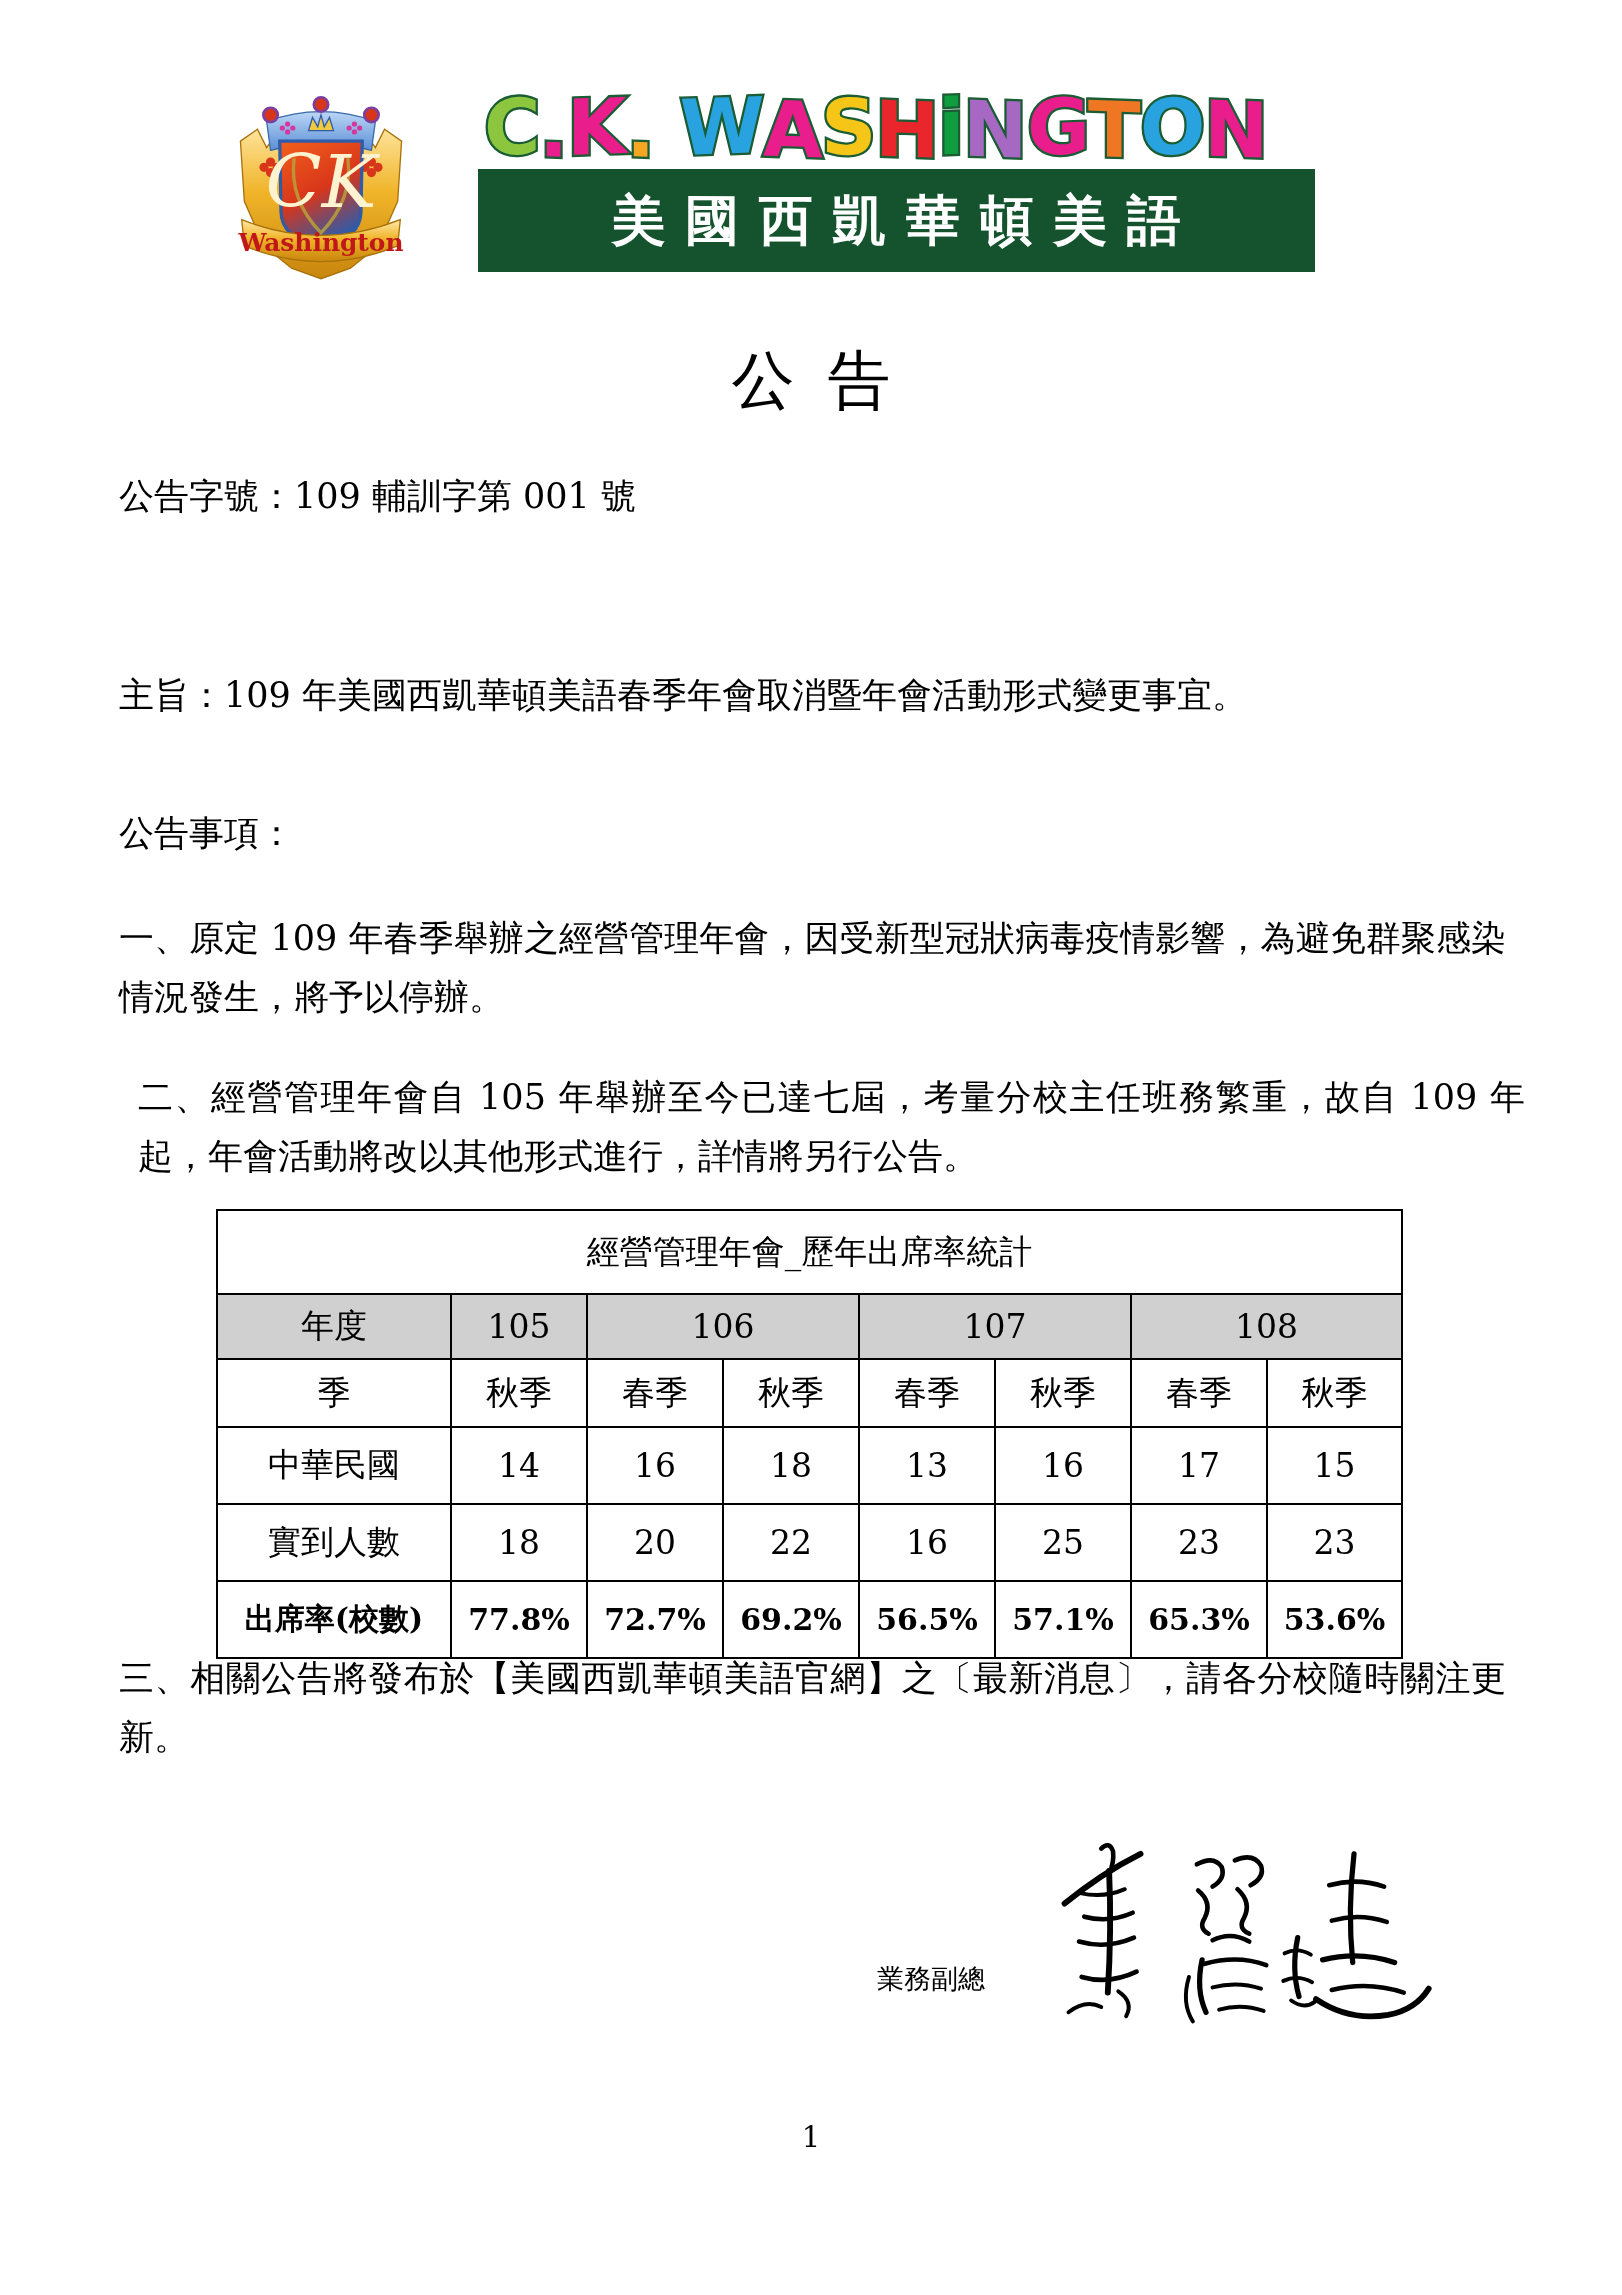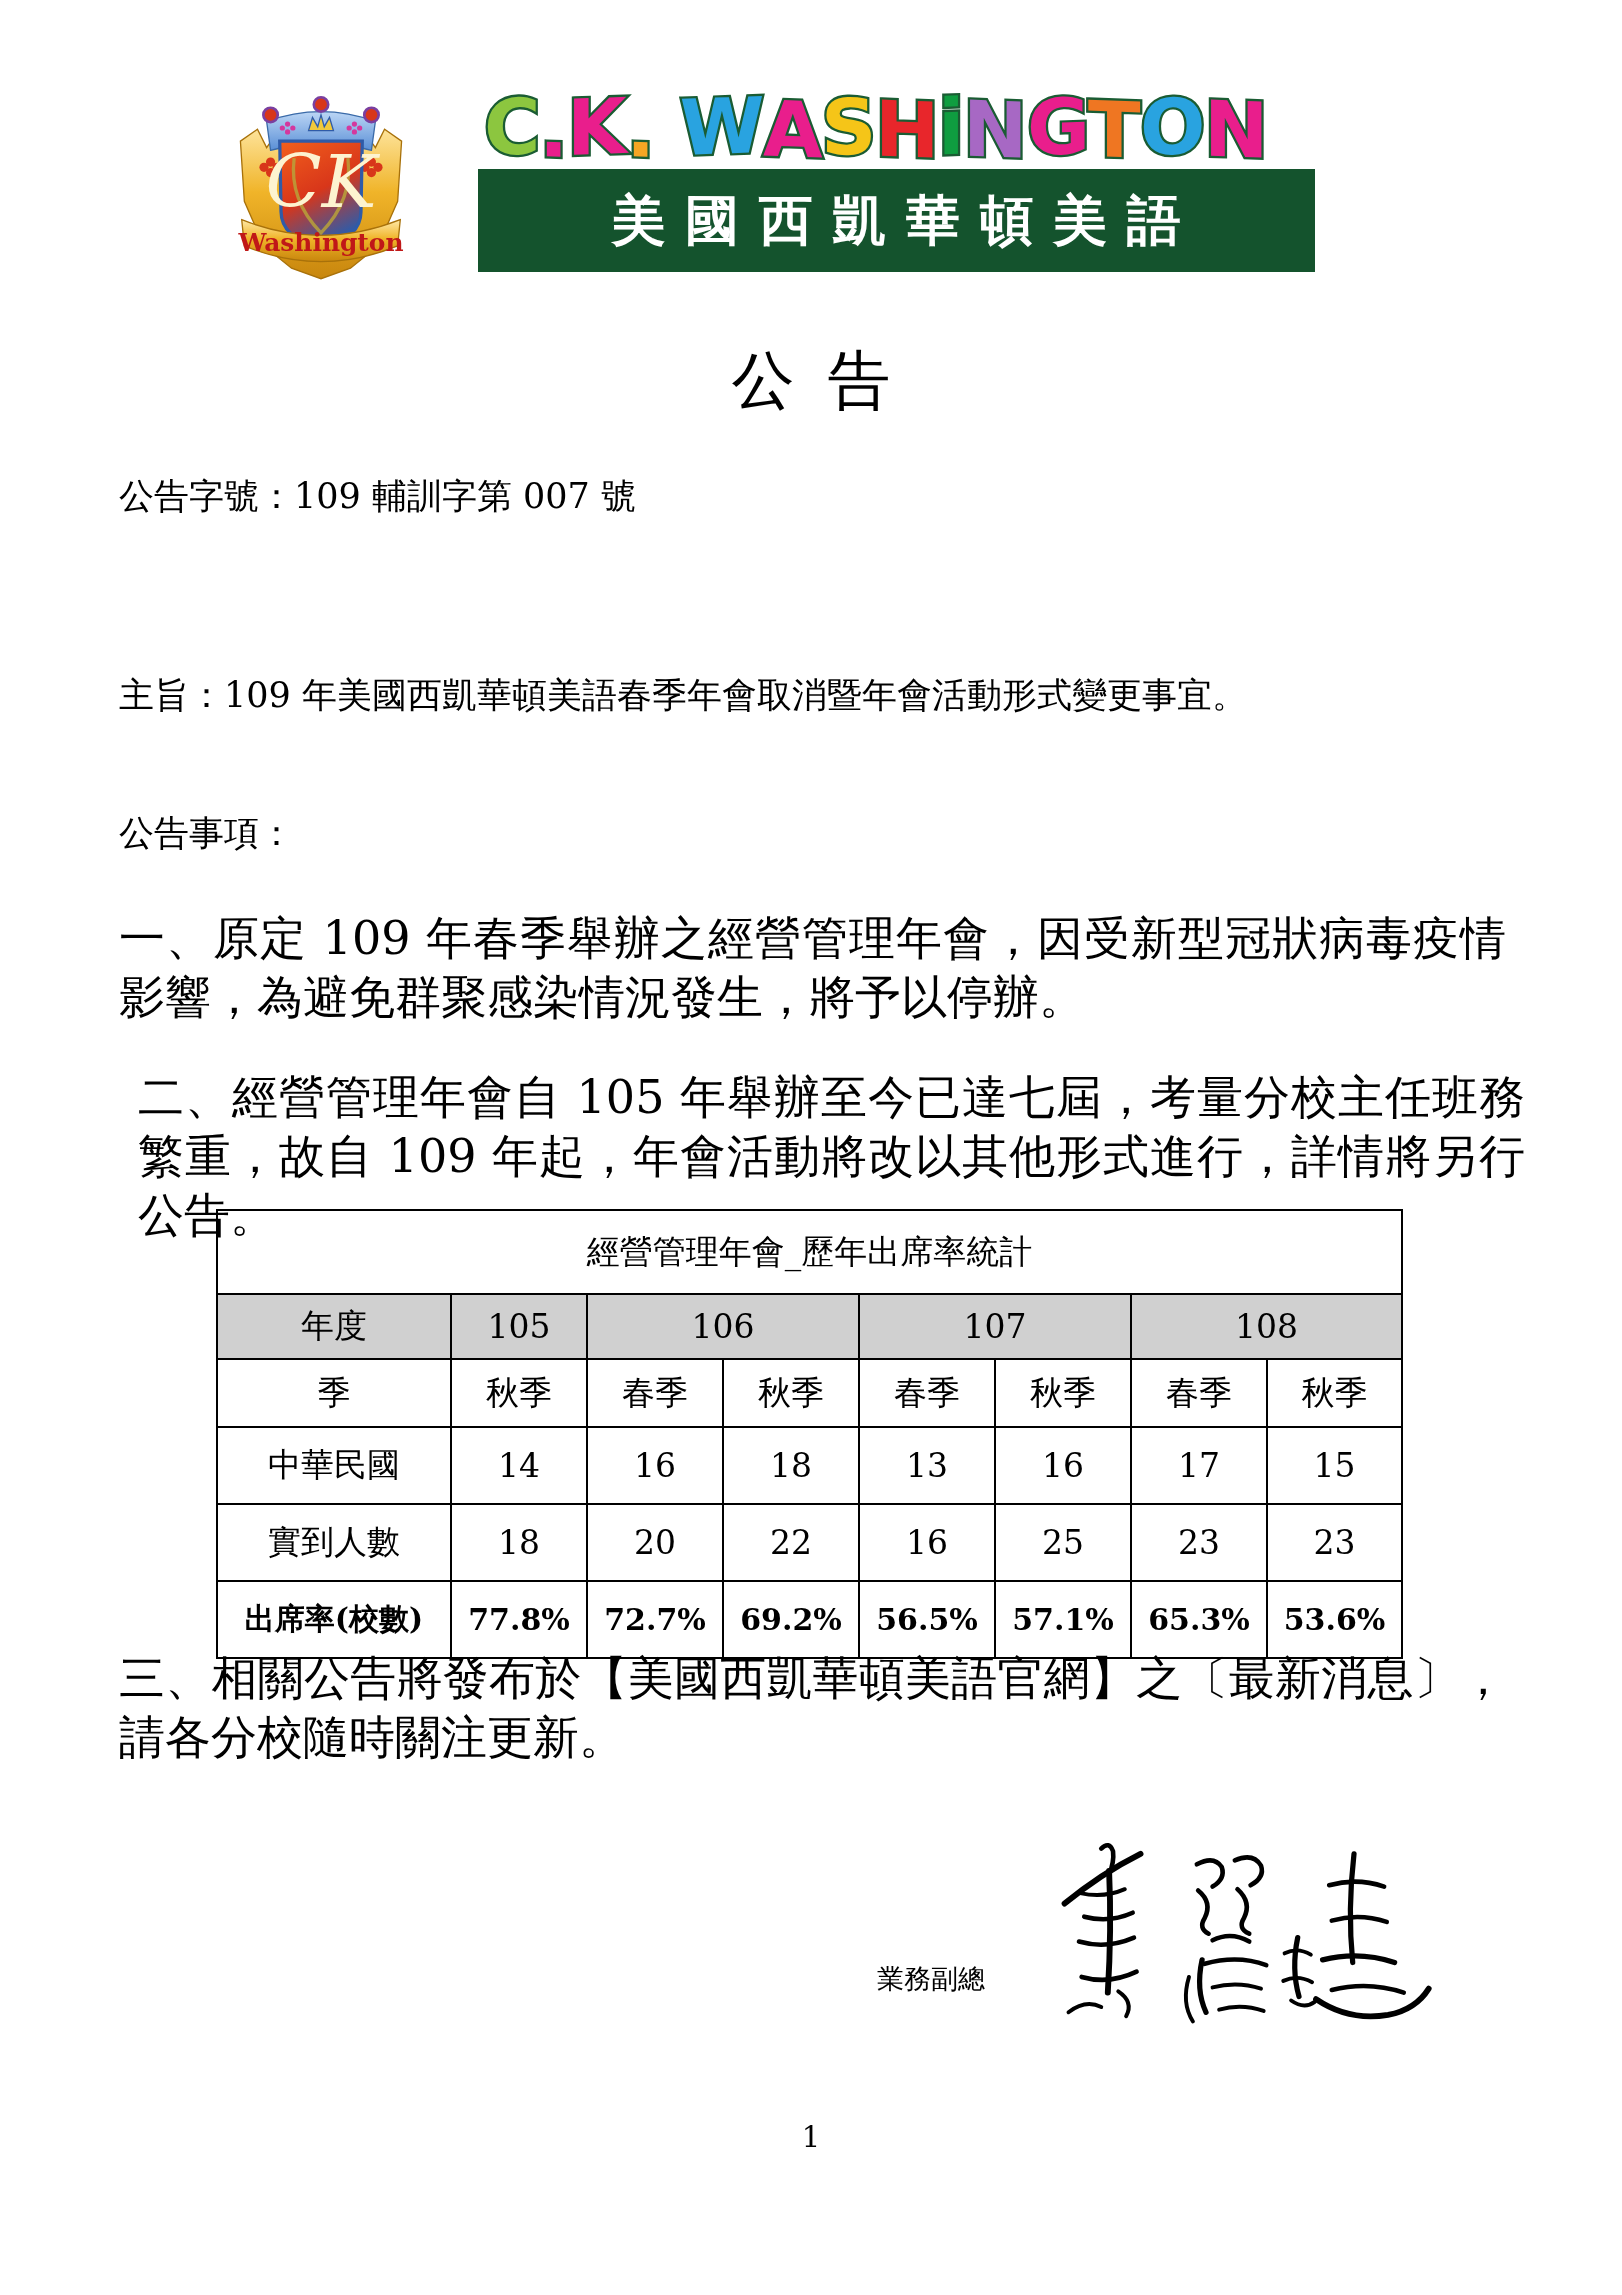--- a/index.html
+++ b/index.html
@@ -122,21 +122,21 @@
     position: absolute;
     left: 119px; top: 805px;
     font-size: 35px;
     line-height: 56px;
   }
 
   .para {
     position: absolute;
     left: 119px;
     width: 1387px;
-    font-size: 46px;
+    font-size: 35px;
     line-height: 59px;
     text-align: justify;
     text-justify: inter-character;
   }
   .para-1 { top: 909px; }
   .para-2 { top: 1068px; margin-left: 19px; }
   .para-3 { top: 1649px; }
 
   
   .table-wrap {
@@ -290,21 +290,21 @@
       </div>
       <div class="green-banner">
         <div class="banner-cn">美國西凱華頓美語</div>
       </div>
     </div>
   </div>
 
   <div class="doc-title">公告</div>
 
   <div class="meta-block">
-    <div>公告字號：109 輔訓字第 007 號</div>
+    <div>公告字號：109 輔訓字第 001 號</div>
   </div>
 
   <div class="subject-line">主旨：109 年美國西凱華頓美語春季年會取消暨年會活動形式變更事宜。</div>
 
   <div class="notices-head">公告事項：</div>
 
   <div class="para para-1">一、原定 109 年春季舉辦之經營管理年會，因受新型冠狀病毒疫情影響，為避免群聚感染情況發生，將予以停辦。</div>
   <div class="para para-2">二、經營管理年會自 105 年舉辦至今已達七屆，考量分校主任班務繁重，故自 109 年起，年會活動將改以其他形式進行，詳情將另行公告。</div>
 
   <div class="table-wrap">

